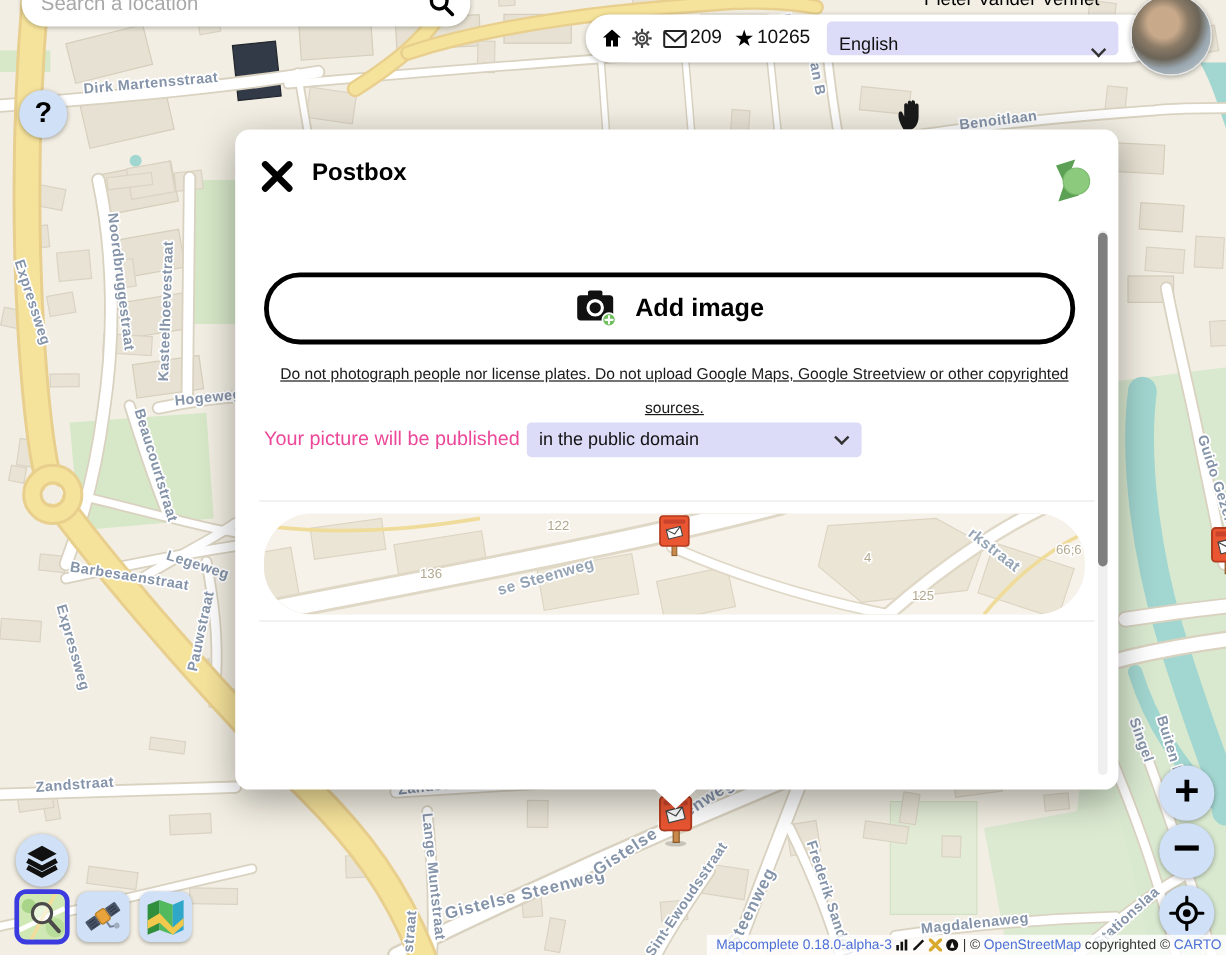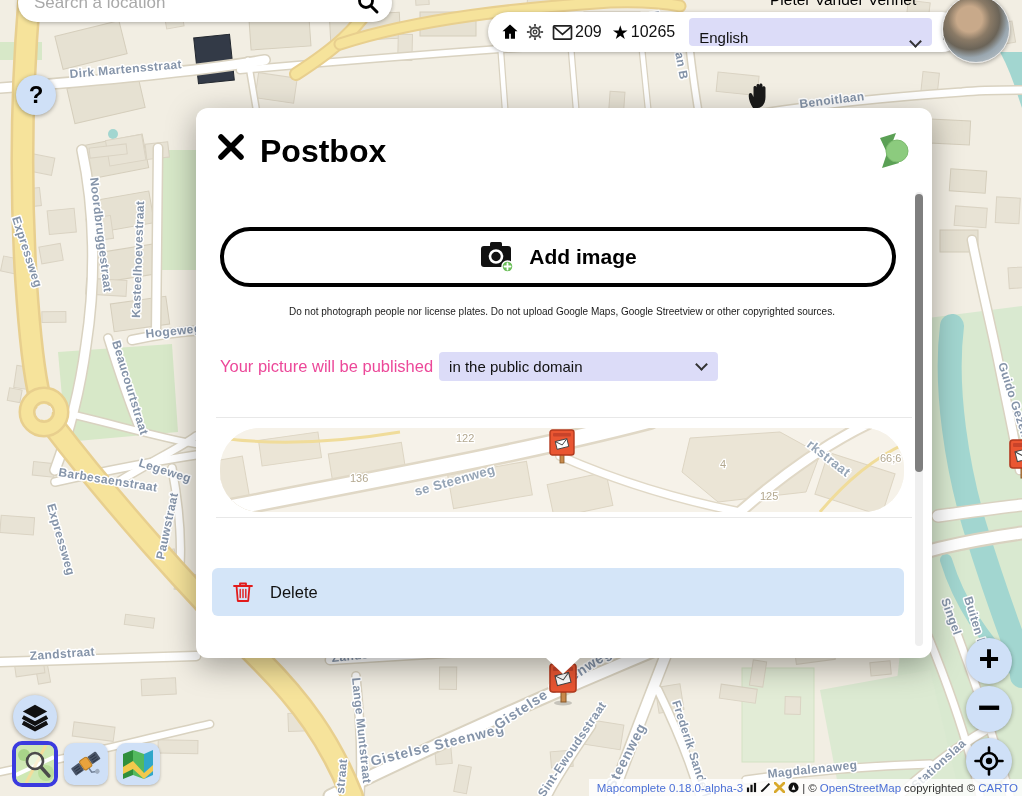--- a/index.html
+++ b/index.html
@@ -31,27 +31,27 @@
     background:radial-gradient(circle at 40% 35%,#c8a98a 0 22%,#8a7a66 36%,#6b6458 52%,#9aa7b0 66%,#cfd6da 100%);
     box-shadow:0 1px 4px rgba(0,0,0,.35);border:1px solid #e5e5e5;}
   .select-box{background:#dcdcf8;border-radius:4px;display:flex;align-items:center;cursor:pointer;}
   .select-box span{font-size:15px;color:#111;}
   
   #modal{position:absolute;left:196px;top:108px;width:736px;height:550px;background:#fff;
     border-radius:12px;box-shadow:0 8px 30px rgba(0,0,0,.35);z-index:5;}
   #modal-pointer{position:absolute;left:545px;top:657px;width:0;height:0;z-index:5;
     border-left:18px solid transparent;border-right:18px solid transparent;border-top:17px solid #fff;}
   #modal-close{position:absolute;left:20px;top:24px;width:30px;height:30px;cursor:pointer;}
-  #modal-title{position:absolute;left:64px;top:25px;font-size:32px;font-weight:bold;color:#000;}
+  #modal-title{position:absolute;left:64px;top:25px;font-size:20px;font-weight:bold;color:#000;}
   #modal-logo{position:absolute;right:22px;top:24px;width:38px;height:38px;}
   #add-image-btn{position:absolute;left:24px;top:119px;width:676px;height:60px;border:4px solid #000;
     border-radius:34px;display:flex;align-items:center;justify-content:center;gap:14px;cursor:pointer;background:#fff;box-sizing:border-box;}
   #add-image-label{font-size:21px;font-weight:bold;color:#000;}
   #img-disclaimer{position:absolute;left:36px;top:190px;width:660px;text-align:center;
-    font-size:10px;color:#1a1a1a;line-height:28px;}
+    font-size:13px;color:#1a1a1a;line-height:28px;text-decoration:underline;}
   #license-row{position:absolute;left:24px;top:244px;display:flex;align-items:center;}
   #license-prefix{font-size:16.5px;color:#ec4899;margin-right:6px;}
   #license-select{width:271px;height:29px;padding-left:8px;justify-content:space-between;}
   #license-select .chev{margin-right:12px;}
   .divider{position:absolute;left:20px;right:20px;height:1px;background:#e8e8e8;}
   #minimap{position:absolute;left:24px;top:320px;width:684px;height:84px;border-radius:40px;
     overflow:hidden;background:#f6f2e9;}
   #delete-btn{position:absolute;left:16px;top:460px;width:692px;height:48px;background:#d4e5f8;
     border-radius:6px;display:flex;align-items:center;cursor:pointer;}
   #delete-label{font-size:16.5px;color:#111;margin-left:16px;}
@@ -512,31 +512,20 @@
         <g transform="rotate(-14 12 14)">
           <rect x="6" y="10" width="12" height="8" fill="#fff" stroke="#444" stroke-width="0.9"></rect>
           <path d="M6,10 L12,15 L18,10" fill="none" stroke="#444" stroke-width="0.9"></path>
         </g>
       </g>
     </svg>
   </div>
 
   <div class="divider" style="top:409px;"></div>
 
-  <div id="delete-btn">
-    <span style="margin-left:20px;line-height:0;">
-      <svg width="22" height="24" viewBox="0 0 22 24" fill="none" stroke="#e21b1b" stroke-width="1.8" stroke-linecap="round" stroke-linejoin="round">
-        <path d="M2,6 H20"></path>
-          <path d="M8,6 V3.5 H14 V6"></path>
-        <path d="M4.5,6 L5.8,21 H16.2 L17.5,6"></path>
-        <path d="M8.2,9.5 V17.5 M11,9.5 V17.5 M13.8,9.5 V17.5" stroke-width="1.4"></path>
-      </svg>
-    </span>
-    <span id="delete-label">Delete</span>
-  </div>
 
   <div id="modal-scroll-track"></div>
   <div id="modal-scroll-thumb"></div>
 </div>
 <div id="modal-pointer"></div>
 
 <div class="circle-btn" id="layers-btn">
   <svg width="30" height="30" viewBox="0 0 32 32">
     <path d="M16,3 L29,10 L16,17 L3,10 Z" fill="#111"></path>
     <path d="M3,16 L16,23 L29,16" fill="none" stroke="#111" stroke-width="4.5" stroke-linejoin="miter"></path>

